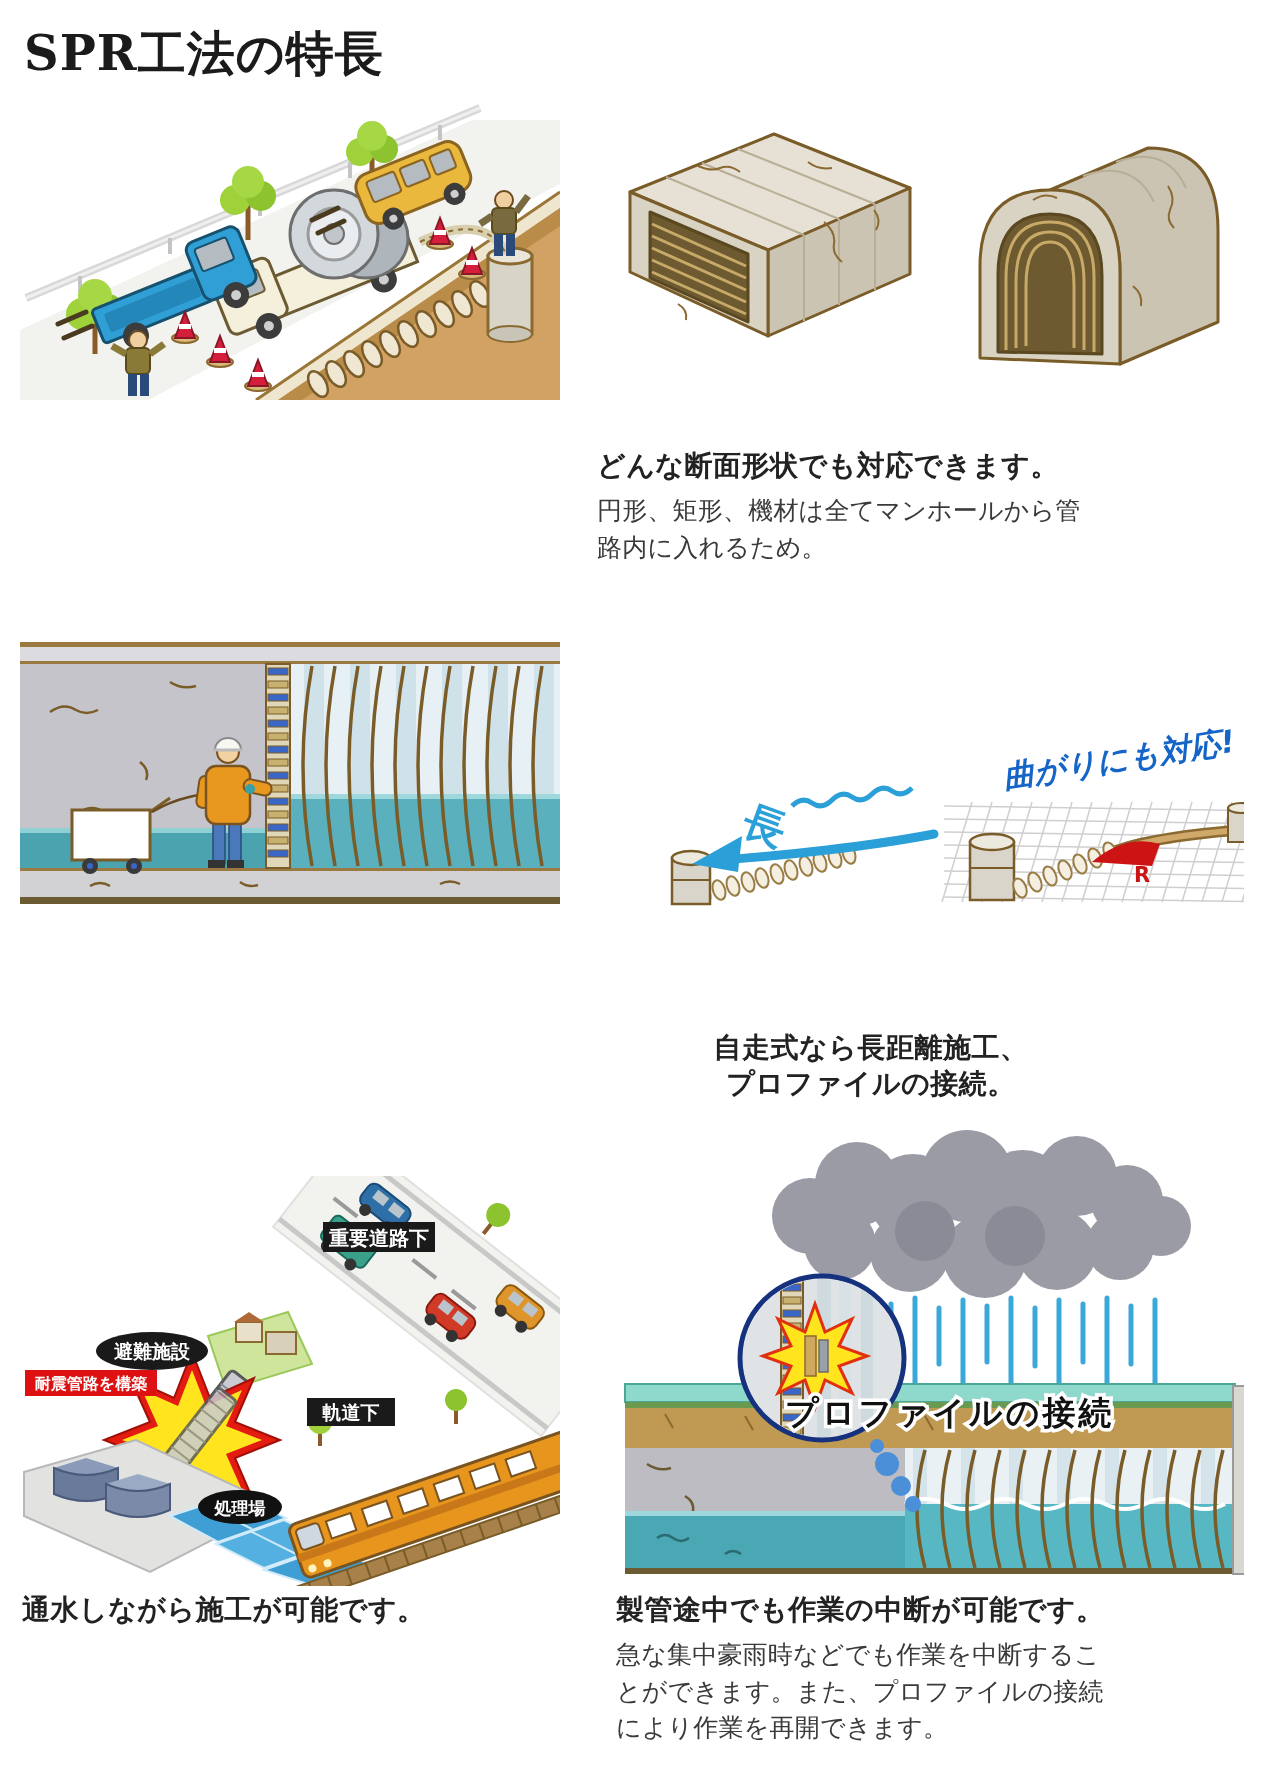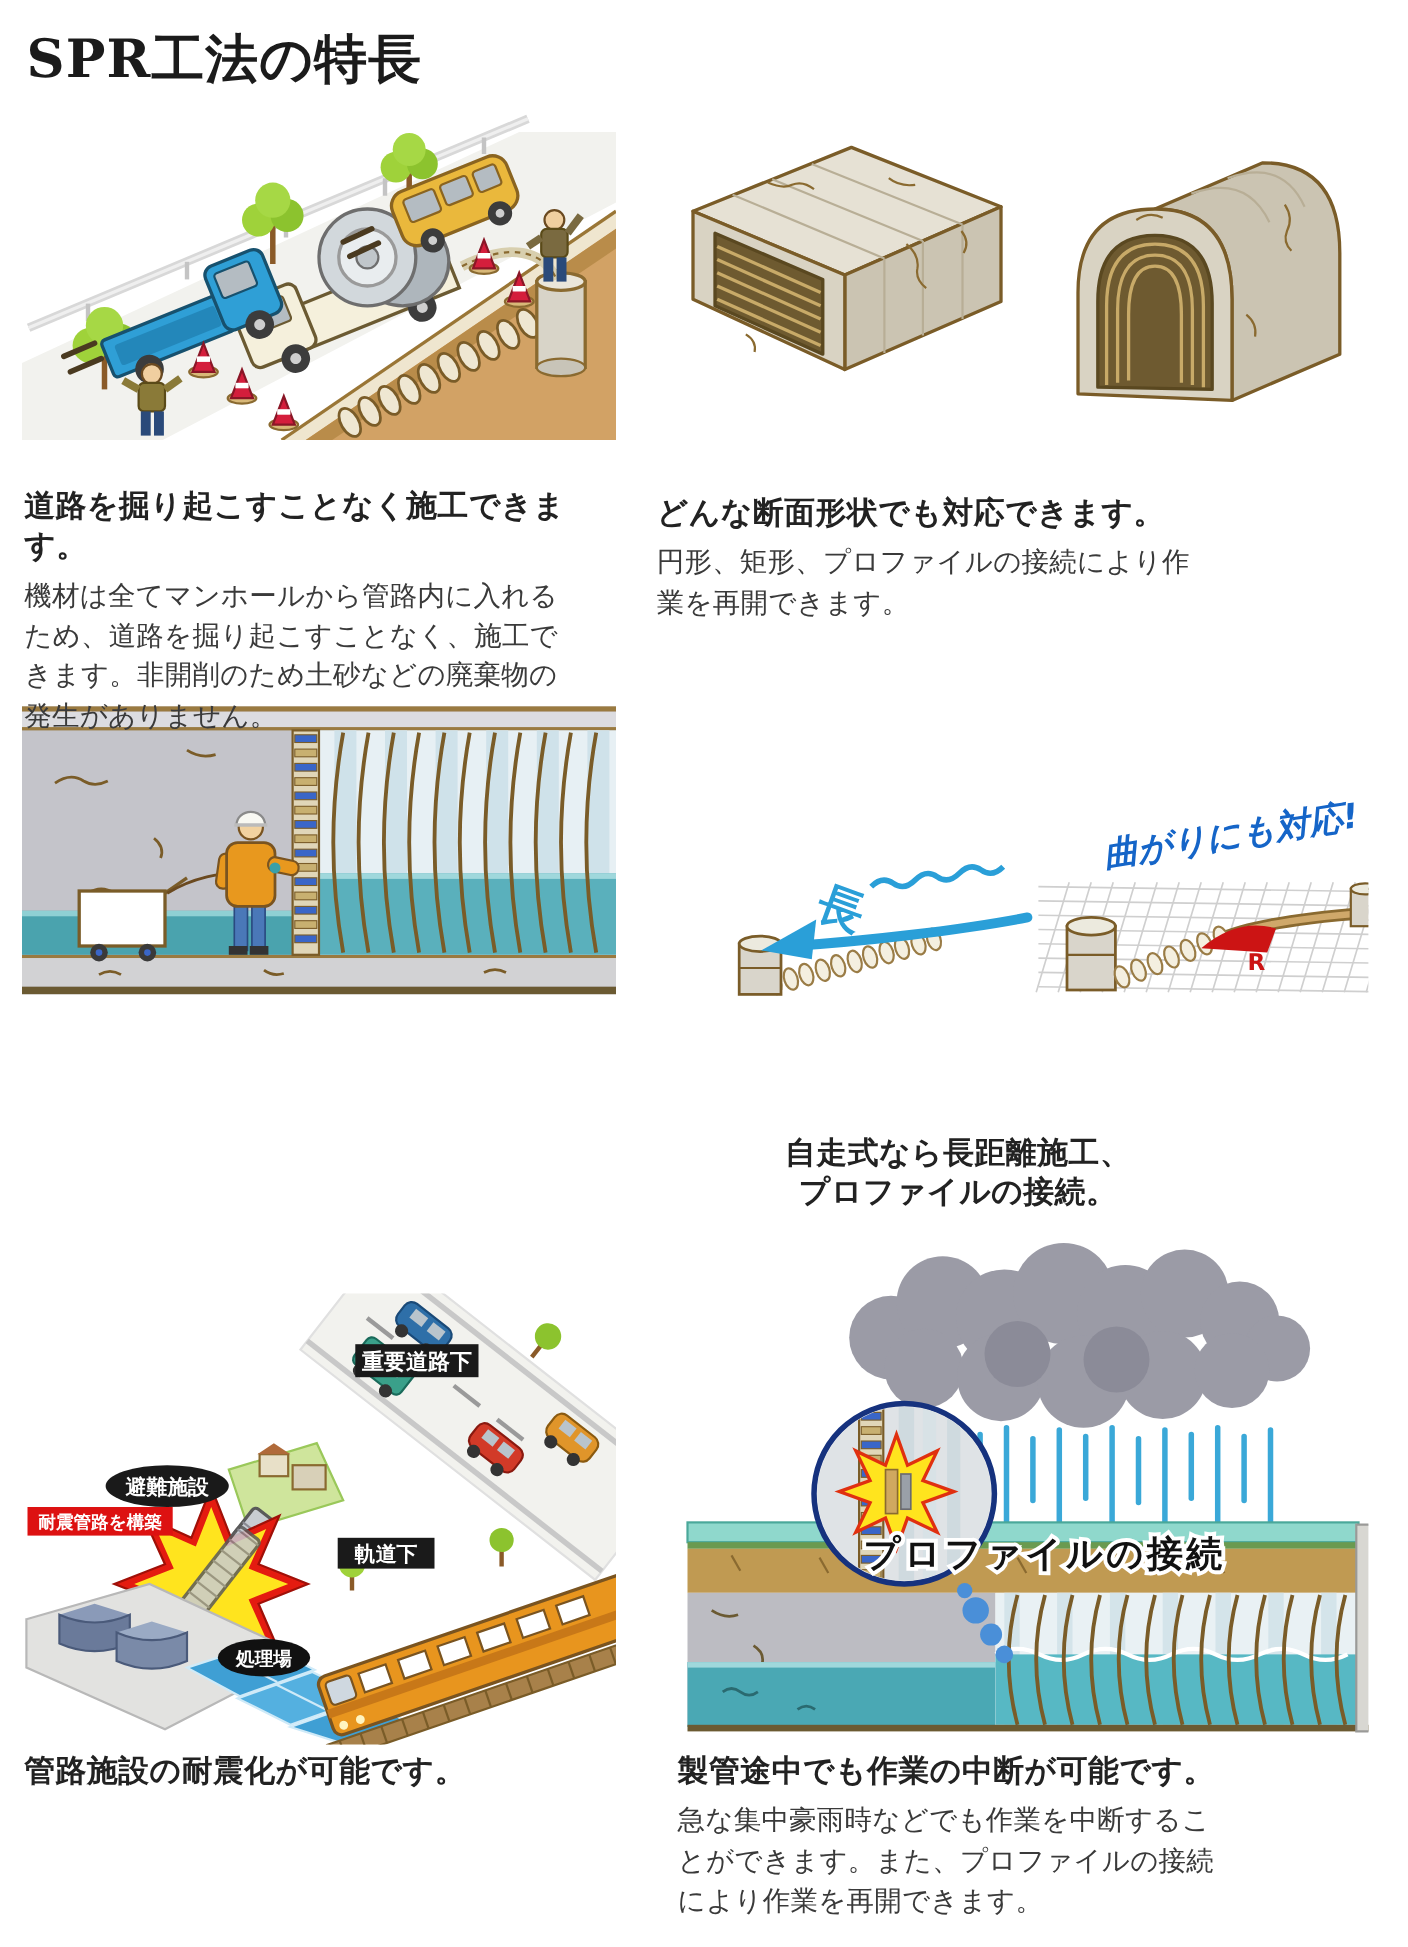--- a/index.html
+++ b/index.html
@@ -656,40 +656,36 @@
       <g fill="#4a8fd8">
         <circle cx="282" cy="390" r="7"></circle>
           <circle cx="292" cy="408" r="12"></circle>
           <circle cx="306" cy="430" r="10"></circle>
           <circle cx="318" cy="448" r="8"></circle>
       </g>
     </g>
     <text x="190" y="368" font-size="33" font-weight="bold" fill="#111111" letter-spacing="3" stroke="#ffffff" stroke-width="7" paint-order="stroke">プロファイルの接続</text>
   </svg>
 
-  <section class="feature" style="left:22px;top:442px">
-    <h2>道路を掘り起こすことなく施工できます。</h2>
-    <p>機材は全てマンホールから管路内に入れるため、道路を掘り起こすことなく、施工できます。非開削のため土砂などの廃棄物の発生がありません。</p>
-  </section>
 
   <section class="feature" style="left:597px;top:448px">
     <h2>どんな断面形状でも対応できます。</h2>
-    <p>円形、矩形、プロファイルの接続により作業を再開できます。</p>
+    <p>円形、矩形、機材は全てマンホールから管路内に入れるため。</p>
   </section>
 
 
   <section class="feature" style="left:597px;top:1030px">
     <h2 class="two-line">
       <span>自走式なら長距離施工、</span>
       <span>プロファイルの接続。</span>
     </h2>
   </section>
 
   <section class="feature" style="left:22px;top:1592px">
-    <h2>管路施設の耐震化が可能です。</h2>
+    <h2>通水しながら施工が可能です。</h2>
   </section>
 
   <section class="feature" style="left:616px;top:1592px">
     <h2>製管途中でも作業の中断が可能です。</h2>
     <p>急な集中豪雨時などでも作業を中断することができます。また、プロファイルの接続により作業を再開できます。</p>
   </section>
 
 </div>
 
 </body></html>

